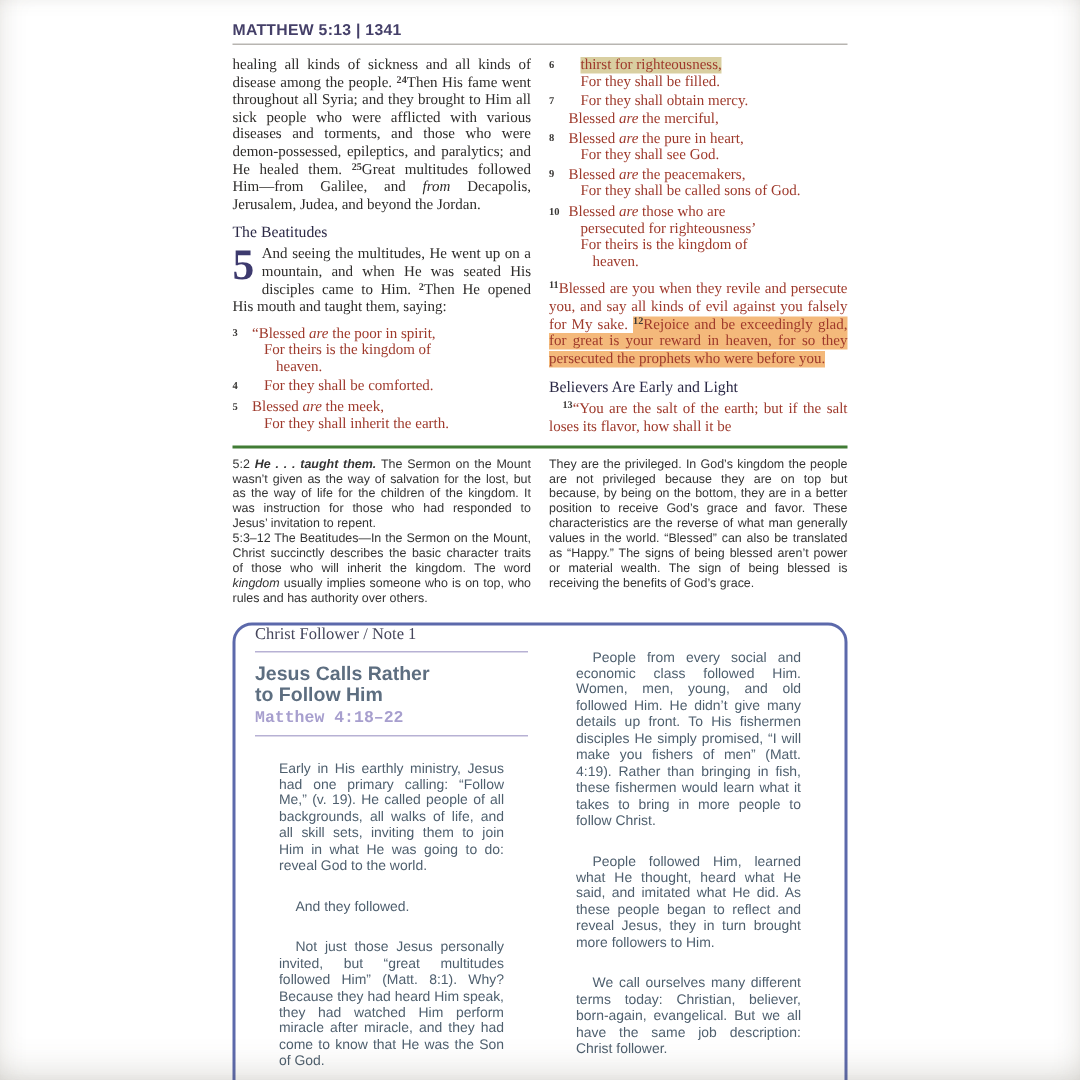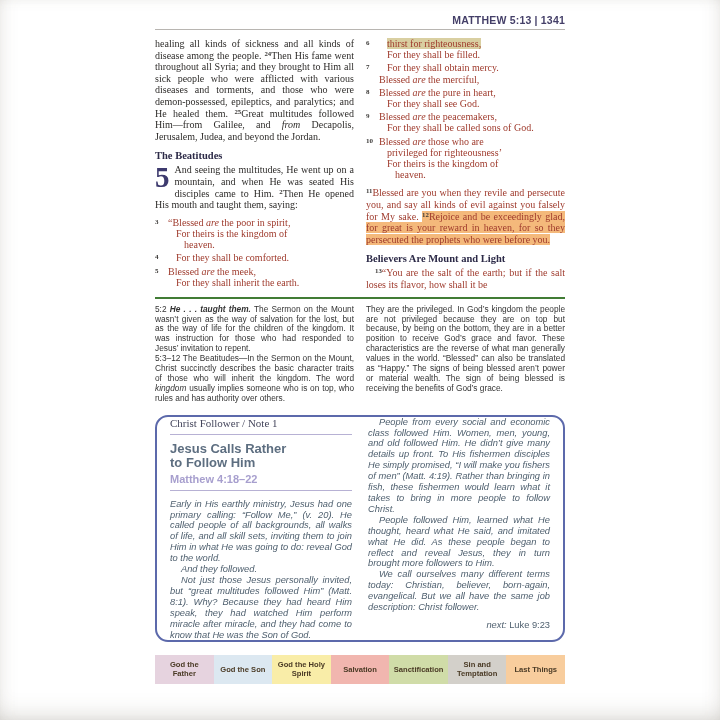--- a/index.html
+++ b/index.html
@@ -7,35 +7,35 @@
     width:720px;height:720px;position:relative;overflow:hidden;
     background:#ffffff;font-family:"Liberation Serif",serif;
   }
   .page-shade{position:absolute;inset:0;pointer-events:none;z-index:5;
     box-shadow:inset 0 -16px 26px -16px rgba(95,85,70,.28),
                inset -14px 0 24px -20px rgba(95,85,70,.20),
                inset 14px 0 24px -20px rgba(95,85,70,.20),
                inset 0 10px 18px -16px rgba(95,85,70,.15);}
   .content{position:absolute;left:155px;top:14px;width:410px;}
 
-  .page-header{text-align:right;font-family:"Liberation Sans",sans-serif;
+  .page-header{text-align:left;font-family:"Liberation Sans",sans-serif;
     font-weight:bold;font-size:10.5px;letter-spacing:.2px;color:var(--header-text,#443f68);}
   .rule-gray{border:0;border-top:1.5px solid #b8b5b1;margin:3px 0 8px;}
 
   .bible{display:flex;gap:12px;}
   .bcol{flex:1;min-width:0;}
   .bp{margin:0;font-size:10px;line-height:11.6px;text-align:justify;color:var(--body-text,#2e2c2a);}
   .red{color:var(--red-letter,#9e392b);}
   .indent1em{text-indent:9px;}
   sup.vsup{font-size:6.8px;font-weight:bold;color:var(--verse-num,#3a3836);
     vertical-align:baseline;position:relative;top:-3px;line-height:0;}
   .it{font-style:italic}.bd{font-weight:normal}.bi{font-weight:bold;font-style:italic}
   .hl-tan{background:var(--highlight-tan,#d9cfa1);}
   .hl-orange{background:var(--highlight-orange,#f4b97b);}
-  .sec-head{font-weight:bold;font-size:10.5px;color:var(--heading-text,#2c2a47);margin:8px 0 3px;}
+  .sec-head{font-weight:normal;font-size:10.5px;color:var(--heading-text,#2c2a47);margin:8px 0 3px;}
   .chapter-intro{margin-top:2px;}
   .dropcap{float:left;font-weight:bold;font-size:29px;line-height:23px;
     color:var(--chapter-numeral,#3d3a6e);margin:2px 5px 0 0;}
   .poetry{margin-top:6px;}
   .verse{position:relative;padding-left:13px;margin-bottom:2px;font-size:10px;
     line-height:11.2px;color:var(--red-letter,#9e392b);}
   .vnum{position:absolute;left:0;top:0;font-size:7px;font-weight:bold;color:var(--verse-num,#3a3836);}
   .pline.ind1{padding-left:8px;}
   .pline.ind2{padding-left:16px;}
   .mt{margin-top:7px;}
@@ -45,24 +45,24 @@
     font-size:8.3px;line-height:9.9px;color:var(--commentary-text,#343434);text-align:justify;}
   .ccol{flex:1;min-width:0;}
   .commentary p{margin:0;}
 
   .notebox{margin-top:11px;border:2px solid var(--note-border,#5c69ab);border-radius:13px;
     padding:0 13px;display:flex;gap:16px;font-family:"Liberation Sans",sans-serif;}
   .ncol{flex:1;min-width:0;}
   .kicker{font-family:"Liberation Serif",serif;font-size:11px;color:var(--note-header-text,#45465c);}
   .nrule{border:0;border-top:1.5px solid var(--note-rule,#b7b1d4);margin:5px 0 7px;}
   .ntitle{font-weight:bold;font-size:13px;line-height:14.5px;color:var(--note-title,#5d6e80);}
-  .nref{font-weight:bold;font-size:11px;color:var(--note-ref,#a79fce);margin-top:2px;}
+  .nref{font-weight:bold;font-size:11px;color:var(--note-ref,#a79fce);margin-top:2px;font-family:Liberation Mono, monospace;}
   .nbody{margin-top:8px;}
-  .nbody p{margin:0;font-size:9.3px;line-height:10.9px;color:var(--note-body,#4e5f6e);
-    text-align:justify;text-indent:11px;font-style:italic;}
+  .nbody p{margin:16px;font-size:9.3px;line-height:10.9px;color:var(--note-body,#4e5f6e);
+    text-align:justify;text-indent:11px;}
   .nbody p.noindent{text-indent:0;}
   .nnext{margin-top:7px;text-align:right;font-size:9.3px;color:var(--note-body,#4e5f6e);}
 
   .tabs{display:flex;margin-top:13px;font-family:"Liberation Sans",sans-serif;}
   .tab{flex:1;height:29px;display:flex;align-items:center;justify-content:center;
     text-align:center;font-weight:bold;font-size:7.6px;line-height:8.6px;
     color:var(--tab-text,#4a3a25);padding:2px 3px;box-sizing:border-box;cursor:pointer;}
 </style>
 </head>
 <body>
@@ -115,27 +115,27 @@
             <div class="pline ind1">For they shall see God.</div>
           </div>
           <div class="verse">
             <span class="vnum">9</span>
             <div class="pline ind0">Blessed <span class="it">are</span> the peacemakers,</div>
             <div class="pline ind1">For they shall be called sons of God.</div>
           </div>
           <div class="verse">
             <span class="vnum">10</span>
             <div class="pline ind0">Blessed <span class="it">are</span> those who are</div>
-            <div class="pline ind1">privileged for righteousness’</div>
+            <div class="pline ind1">persecuted for righteousness’</div>
             <div class="pline ind1">For theirs is the kingdom of</div>
             <div class="pline ind2">heaven.</div>
           </div>
         </div>
       <p class="bp red mt"><sup class="vsup">11</sup>Blessed are you when they revile and persecute you, and say all kinds of evil against you falsely for My sake. <span class="hl-orange"><sup class="vsup">12</sup>Rejoice and be exceedingly glad, for great is your reward in heaven, for so they persecuted the prophets who were before you.</span></p>
-      <div class="sec-head">Believers Are Mount and Light</div>
+      <div class="sec-head">Believers Are Early and Light</div>
       <p class="bp red indent1em"><sup class="vsup">13</sup>“You are the salt of the earth; but if the salt loses its flavor, how shall it be</p>
     </div>
   </div>
 
   <hr class="rule-green">
 
   <div class="commentary">
     <div class="ccol">
         <p><span class="bd">5:2</span> <span class="bi">He . . . taught them.</span> The Sermon on the Mount wasn’t given as the way of salvation for the lost, but as the way of life for the children of the kingdom. It was instruction for those who had responded to Jesus’ invitation to repent.</p>
         <p><span class="bd">5:3–12 The Beatitudes—</span>In the Sermon on the Mount, Christ succinctly describes the basic character traits of those who will inherit the kingdom. The word <span class="it">kingdom</span> usually implies someone who is on top, who rules and has authority over others.</p>
@@ -146,21 +146,21 @@
   </div>
 
   <div class="notebox">
     <div class="ncol">
       <div class="kicker">Christ Follower / Note 1</div>
       <hr class="nrule">
       <div class="ntitle"><span>Jesus Calls Rather</span><br><span>to Follow Him</span></div>
       <div class="nref">Matthew 4:18–22</div>
       <hr class="nrule">
       <div class="nbody">
-          <p class="noindent">Early in His earthly ministry, Jesus had one primary calling: “Follow Me,” (v. 20). He called people of all backgrounds, all walks of life, and all skill sets, inviting them to join Him in what He was going to do: reveal God to the world.</p>
+          <p class="noindent">Early in His earthly ministry, Jesus had one primary calling: “Follow Me,” (v. 19). He called people of all backgrounds, all walks of life, and all skill sets, inviting them to join Him in what He was going to do: reveal God to the world.</p>
           <p>And they followed.</p>
           <p>Not just those Jesus personally invited, but “great multitudes followed Him” (Matt. 8:1). Why? Because they had heard Him speak, they had watched Him perform miracle after miracle, and they had come to know that He was the Son of God.</p>
         </div>
     </div>
     <div class="ncol">
       <div class="nbody" style="margin-top:0">
           <p>People from every social and economic class followed Him. Women, men, young, and old followed Him. He didn’t give many details up front. To His fishermen disciples He simply promised, “I will make you fishers of men” (Matt. 4:19). Rather than bringing in fish, these fishermen would learn what it takes to bring in more people to follow Christ.</p>
           <p>People followed Him, learned what He thought, heard what He said, and imitated what He did. As these people began to reflect and reveal Jesus, they in turn brought more followers to Him.</p>
           <p>We call ourselves many different terms today: Christian, believer, born-again, evangelical. But we all have the same job description: Christ follower.</p>
         </div>

